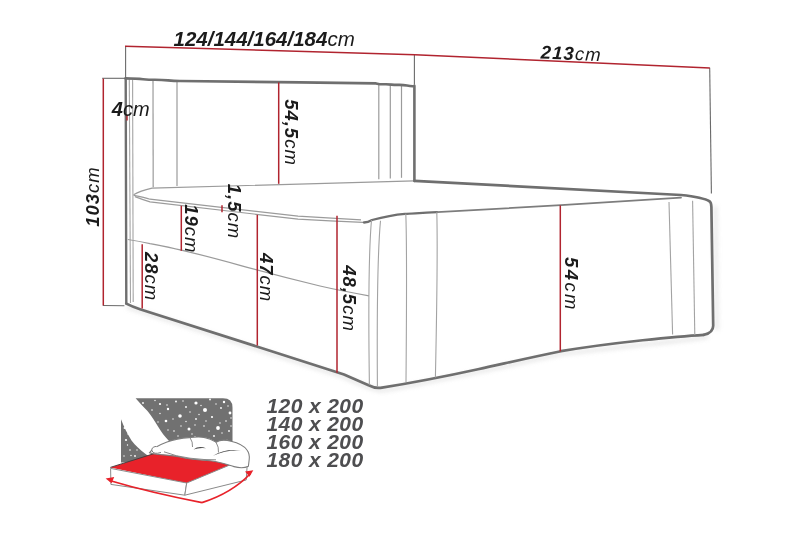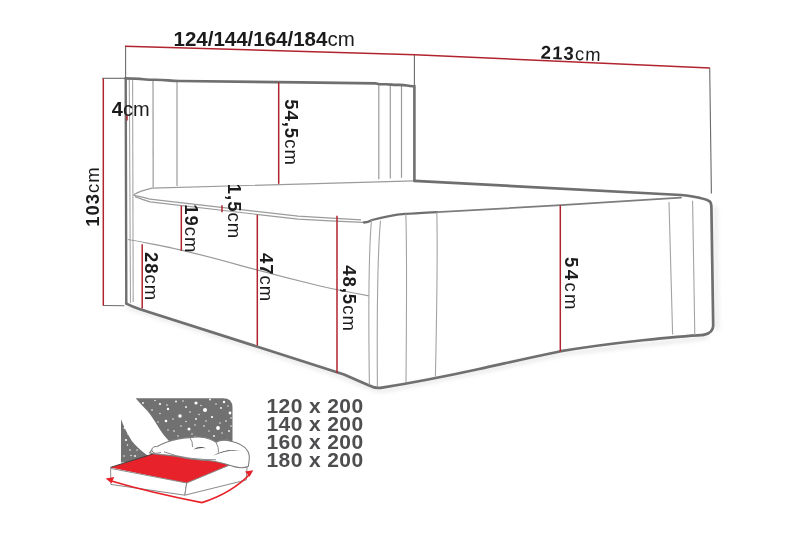--- a/index.html
+++ b/index.html
@@ -1,16 +1,16 @@
 <!DOCTYPE html>
 <html><head>
 <meta charset="utf-8">
 <style>
 html,body{margin:0;padding:0;background:#fff;}
-#stage{position:relative;width:800px;height:533px;background:#d946ef;overflow:hidden;}
+#stage{position:relative;width:800px;height:533px;background:#d946ef;overflow:hidden;font-style:italic;}
 svg{display:block;}
 </style>
 </head>
 <body>
 <div id="stage">
 <svg width="800" height="533" viewBox="0 0 800 533" font-family="Liberation Sans, sans-serif">
 
 <rect x="0" y="0" width="800" height="533" fill="#ffffff"></rect>
 
 <path d="M133.5,195.2 L152,187.6 L414.5,180.8 L681,195 Q704,197 710,202 L713.2,326 Q713.5,333 703,335.2 L561,351.2 L478,369.2 Q400,383.5 382,387.4 Q373,389 366,385.4 L344,374.4 L126.2,303.6 L126,78.2 L414.5,85.6 L414.5,180.8 Z" fill="#ffffff"></path>

